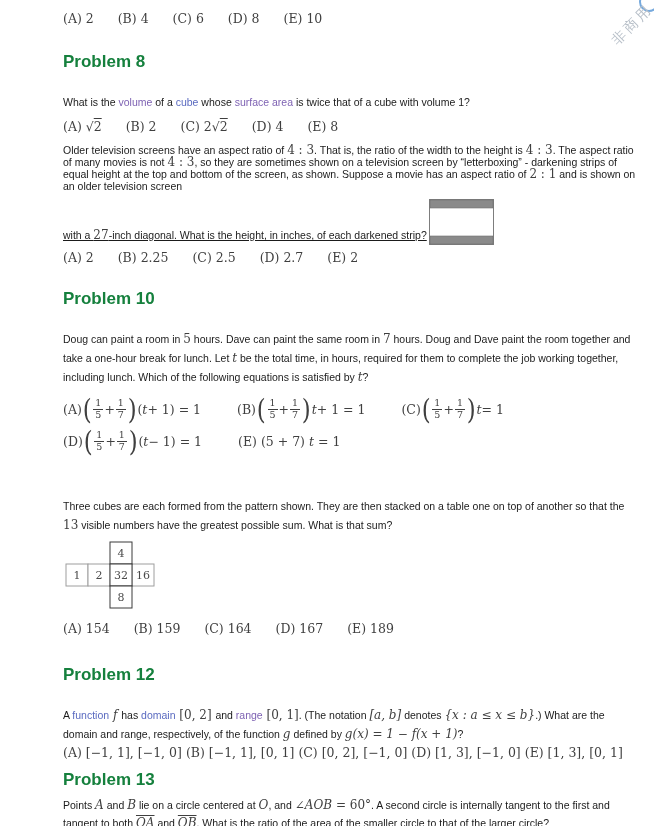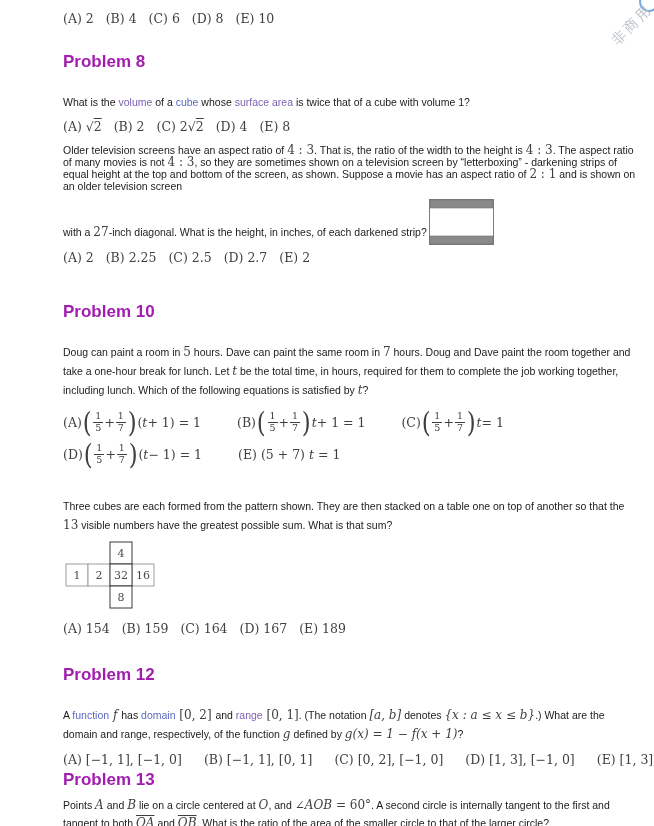--- a/index.html
+++ b/index.html
@@ -3,51 +3,51 @@
 <meta charset="utf-8">
 <style>
   html,body{margin:0;padding:0;}
   body{
     width:654px;height:826px;overflow:hidden;background:#ffffff;
     font-family:"Liberation Sans",sans-serif;color:#1b1b1b;position:relative;
   }
   .page{position:relative;width:654px;height:826px;}
   .sec{position:absolute;left:63px;right:14px;}
   .sec h2{
-    font-size:17px;line-height:19px;font-weight:bold;color:#a21caf;
+    font-size:17px;line-height:19px;font-weight:bold;color:#15803d;
     margin:0 0 11px 0;
   }
   .sec p{margin:22px 0 0 0;font-size:10.5px;line-height:19px;color:#1b1b1b;}
   .sec p.compact{margin-top:7px;line-height:12px;}
   
   .run-text{color:#1b1b1b;}
   .run-link{cursor:pointer;text-decoration:none;}
   .lk-blue{color:#5a6ac0;}
   .lk-purple{color:#7e62b3;}
   .run-m,.run-mi{font-family:"DejaVu Serif",serif;font-size:12px;color:#3f3f3f;}
   .run-mi{font-style:italic;}
   .ovl{text-decoration:overline;}
   
-  .answer-row{display:flex;gap:12px;margin-top:7px;flex-wrap:nowrap;}
+  .answer-row{display:flex;gap:24px;margin-top:7px;flex-wrap:nowrap;}
   .ans{font-family:"DejaVu Serif",serif;font-size:12.5px;color:#3f3f3f;white-space:nowrap;}
   .ans .run-m,.ans .run-mi{font-size:12.5px;}
   
   .opt-row{display:flex;gap:36px;height:32px;align-items:center;margin-top:0;}
   .opt-row:first-of-type{margin-top:6px;}
   .opt{display:inline-flex;align-items:center;white-space:nowrap;}
   .frac{display:inline-flex;flex-direction:column;align-items:center;
         font-family:"DejaVu Serif",serif;font-size:9.5px;line-height:1.15;
         color:#3f3f3f;margin:0 1px;}
   .frac .num{border-bottom:1px solid #3f3f3f;padding:0 2px;}
   .frac .den{padding:0 2px;}
   .bp{font-family:"DejaVu Serif",serif;font-size:27px;font-weight:300;color:#3f3f3f;
       line-height:1;transform:scaleX(.85);}
   
   .fig-line{display:flex;align-items:flex-end;margin-top:7px;}
-  .fig-line .txt{font-size:10.5px;line-height:24px;padding-bottom:1px;}
+  .fig-line .txt{font-size:10.5px;line-height:18px;padding-bottom:1px;text-decoration:underline;}
   .tv-svg{flex:0 0 auto;margin-left:2px;}
   .net-wrap{margin-top:6px;margin-left:2px;}
   .net-label{font-family:"DejaVu Serif",serif;font-size:11px;fill:#4a4a4a;}
   
   .watermark{position:absolute;top:16px;right:-4px;transform:rotate(-45deg);
     transform-origin:center;color:#b7bfc8;font-size:14px;letter-spacing:3px;
     pointer-events:none;white-space:nowrap;}
   .wm-circle{position:absolute;top:-8px;right:-5px;width:16px;height:16px;
     border:2px solid #76a9dd;border-radius:50%;}
 </style>
@@ -93,21 +93,21 @@
     </div>
     <div class="answer-row" style="margin-top:5px">
         <span class="ans"><span class="run-m">(A) 2</span></span>
         <span class="ans"><span class="run-m">(B) 2.25</span></span>
         <span class="ans"><span class="run-m">(C) 2.5</span></span>
         <span class="ans"><span class="run-m">(D) 2.7</span></span>
         <span class="ans"><span class="run-m">(E) 2</span></span>
       </div>
   </div>
 
-  <div class="sec" style="top:302px">
+  <div class="sec" style="top:289px">
     <h2>Problem 10</h2>
     <p><span class="run-text">Doug can paint a room in </span><span class="run-m">5</span><span class="run-text"> hours. Dave can paint the same room in </span><span class="run-m">7</span><span class="run-text"> hours. Doug and Dave paint the room together and take a one-hour break for lunch. Let </span><span class="run-mi">t</span><span class="run-text"> be the total time, in hours, required for them to complete the job working together, including lunch. Which of the following equations is satisfied by </span><span class="run-mi">t</span><span class="run-text">?</span></p>
     <div class="opt-row">
         <span class="ans opt">
           <span class="run-m">(A) </span>
           <span class="bp">(</span>
           <span class="frac">
             <span class="num">1</span>
             <span class="den">5</span>
           </span>
@@ -199,21 +199,21 @@
         <span class="ans"><span class="run-m">(B) 159</span></span>
         <span class="ans"><span class="run-m">(C) 164</span></span>
         <span class="ans"><span class="run-m">(D) 167</span></span>
         <span class="ans"><span class="run-m">(E) 189</span></span>
       </div>
   </div>
 
   <div class="sec" style="top:665px">
     <h2>Problem 12</h2>
     <p><span class="run-text">A </span><a class="run-link lk-blue">function</a><span class="run-mi"> f </span><span class="run-text">has </span><a class="run-link lk-blue">domain</a><span class="run-m"> [0, 2] </span><span class="run-text">and </span><a class="run-link lk-purple">range</a><span class="run-m"> [0, 1]</span><span class="run-text">. (The notation </span><span class="run-mi">[a, b]</span><span class="run-text"> denotes </span><span class="run-mi">{x : a ≤ x ≤ b}</span><span class="run-text">.) What are the domain and range, respectively, of the function </span><span class="run-mi">g</span><span class="run-text"> defined by </span><span class="run-mi">g(x) = 1 − f(x + 1)</span><span class="run-text">?</span></p>
-    <div class="answer-row" style="margin-top:8px;gap:22px">
+    <div class="answer-row" style="margin-top:1px;gap:4px">
         <span class="ans"><span class="run-m">(A) [−1, 1], [−1, 0]</span></span>
         <span class="ans"><span class="run-m">(B) [−1, 1], [0, 1]</span></span>
         <span class="ans"><span class="run-m">(C) [0, 2], [−1, 0]</span></span>
         <span class="ans"><span class="run-m">(D) [1, 3], [−1, 0]</span></span>
         <span class="ans"><span class="run-m">(E) [1, 3], [0, 1]</span></span>
       </div>
   </div>
 
   <div class="sec sec-p13" style="top:770px">
     <h2 style="margin-bottom:4px">Problem 13</h2>

